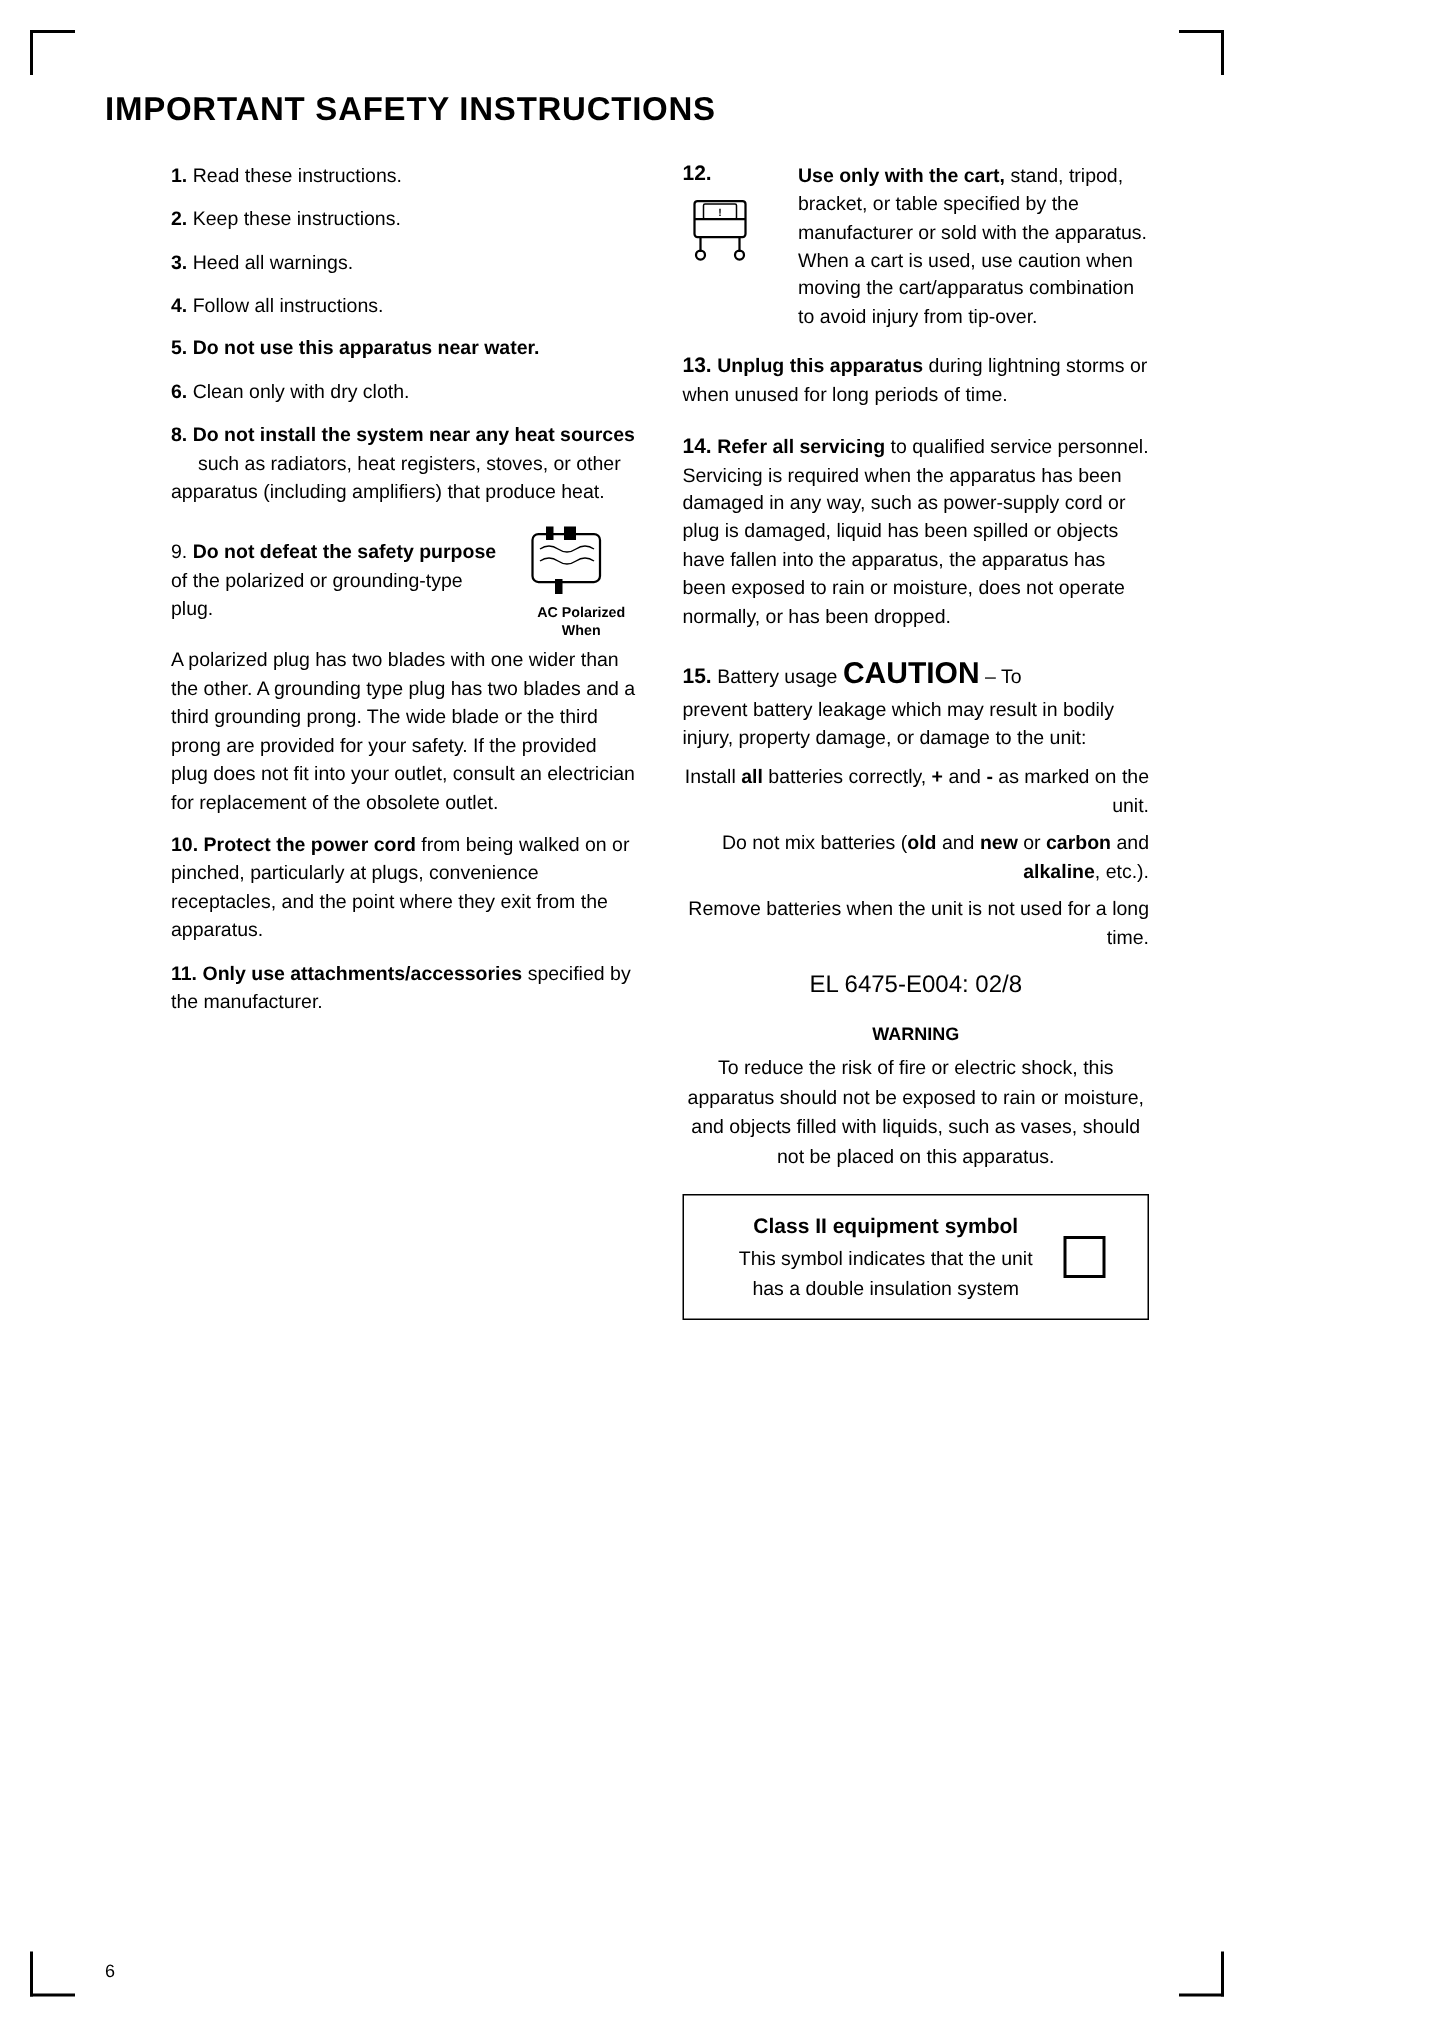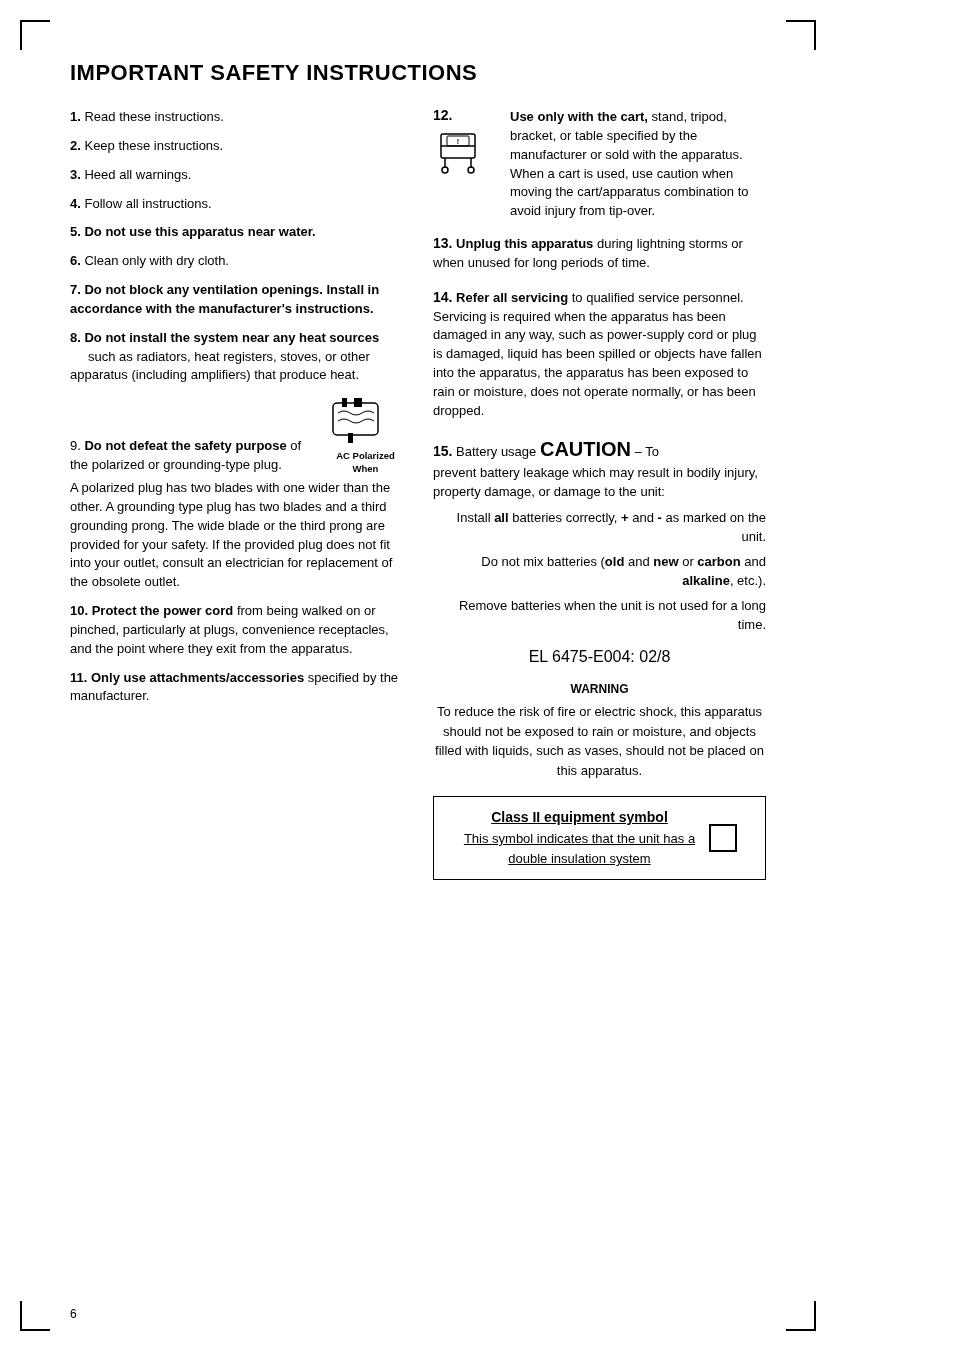--- a/index.html
+++ b/index.html
@@ -42,20 +42,21 @@
       font-size: 22px;
       font-weight: 900;
       letter-spacing: 0.5px;
       margin-bottom: 22px;
       border-bottom: none;
     }
 
     .two-col {
       display: flex;
       gap: 30px;
+      margin-left: 44px;
     }
     .left-col {
       flex: 1 1 48%;
     }
     .right-col {
       flex: 1 1 48%;
     }
 
     .instruction-item {
       margin-bottom: 10px;
@@ -98,21 +99,20 @@
     .class2-box {
       border: 1.5px solid #000;
       padding: 10px 28px;
       text-align: center;
       display: flex;
       align-items: center;
       justify-content: flex-end;
       gap: 12px;
       margin-top: 10px;
       line-height: 1.55;
-      text-decoration: underline;
     }
     .class2-box .class2-text .c2-title {
       font-weight: bold;
       font-size: 14px;
     }
     .class2-symbol {
       width: 28px;
       height: 28px;
       border: 2px solid #000;
       display: inline-block;
@@ -151,31 +151,28 @@
       </div>
 
       <div class="instruction-item">
         <span class="num">5.</span>&nbsp;<strong>Do not use this apparatus near water.</strong>
       </div>
 
       <div class="instruction-item">
         <span class="num">6.</span>&nbsp;<span>Clean only with dry cloth.</span>
       </div>
 
-      <div class="instruction-item">
-        <span class="num">7.</span>&nbsp;<strong>Do not block any ventilation openings. Install in accordance with the manufacturer's instructions.</strong>
-      </div>
 
       <div class="instruction-item">
         <span class="num">8.</span>&nbsp;<strong>Do not install the system near any heat sources</strong><br>
         <span style="padding-left:18px;">such as radiators, heat registers, stoves, or other apparatus (including amplifiers) that produce heat.</span>
       </div>
 
       <div style="margin-bottom:10px;">
-        <div style="display:flex; gap:10px; align-items:flex-end;">
+        <div style="display:flex; gap:10px; align-items:center;">
           <div style="flex:1; line-height:1.45;">
             <span class="num">9.</span>&nbsp;<strong>Do not defeat the safety purpose</strong><span> of the polarized or grounding-type plug.</span>
           </div>
           <div style="text-align:center; flex-shrink:0;">
             
             <svg width="75" height="52" viewBox="0 0 75 52">
 
               <rect x="5" y="8" width="45" height="32" rx="4" ry="4" fill="none" stroke="#000" stroke-width="1.5"></rect>
 
               <rect x="14" y="3" width="5" height="9" fill="#000"></rect>

